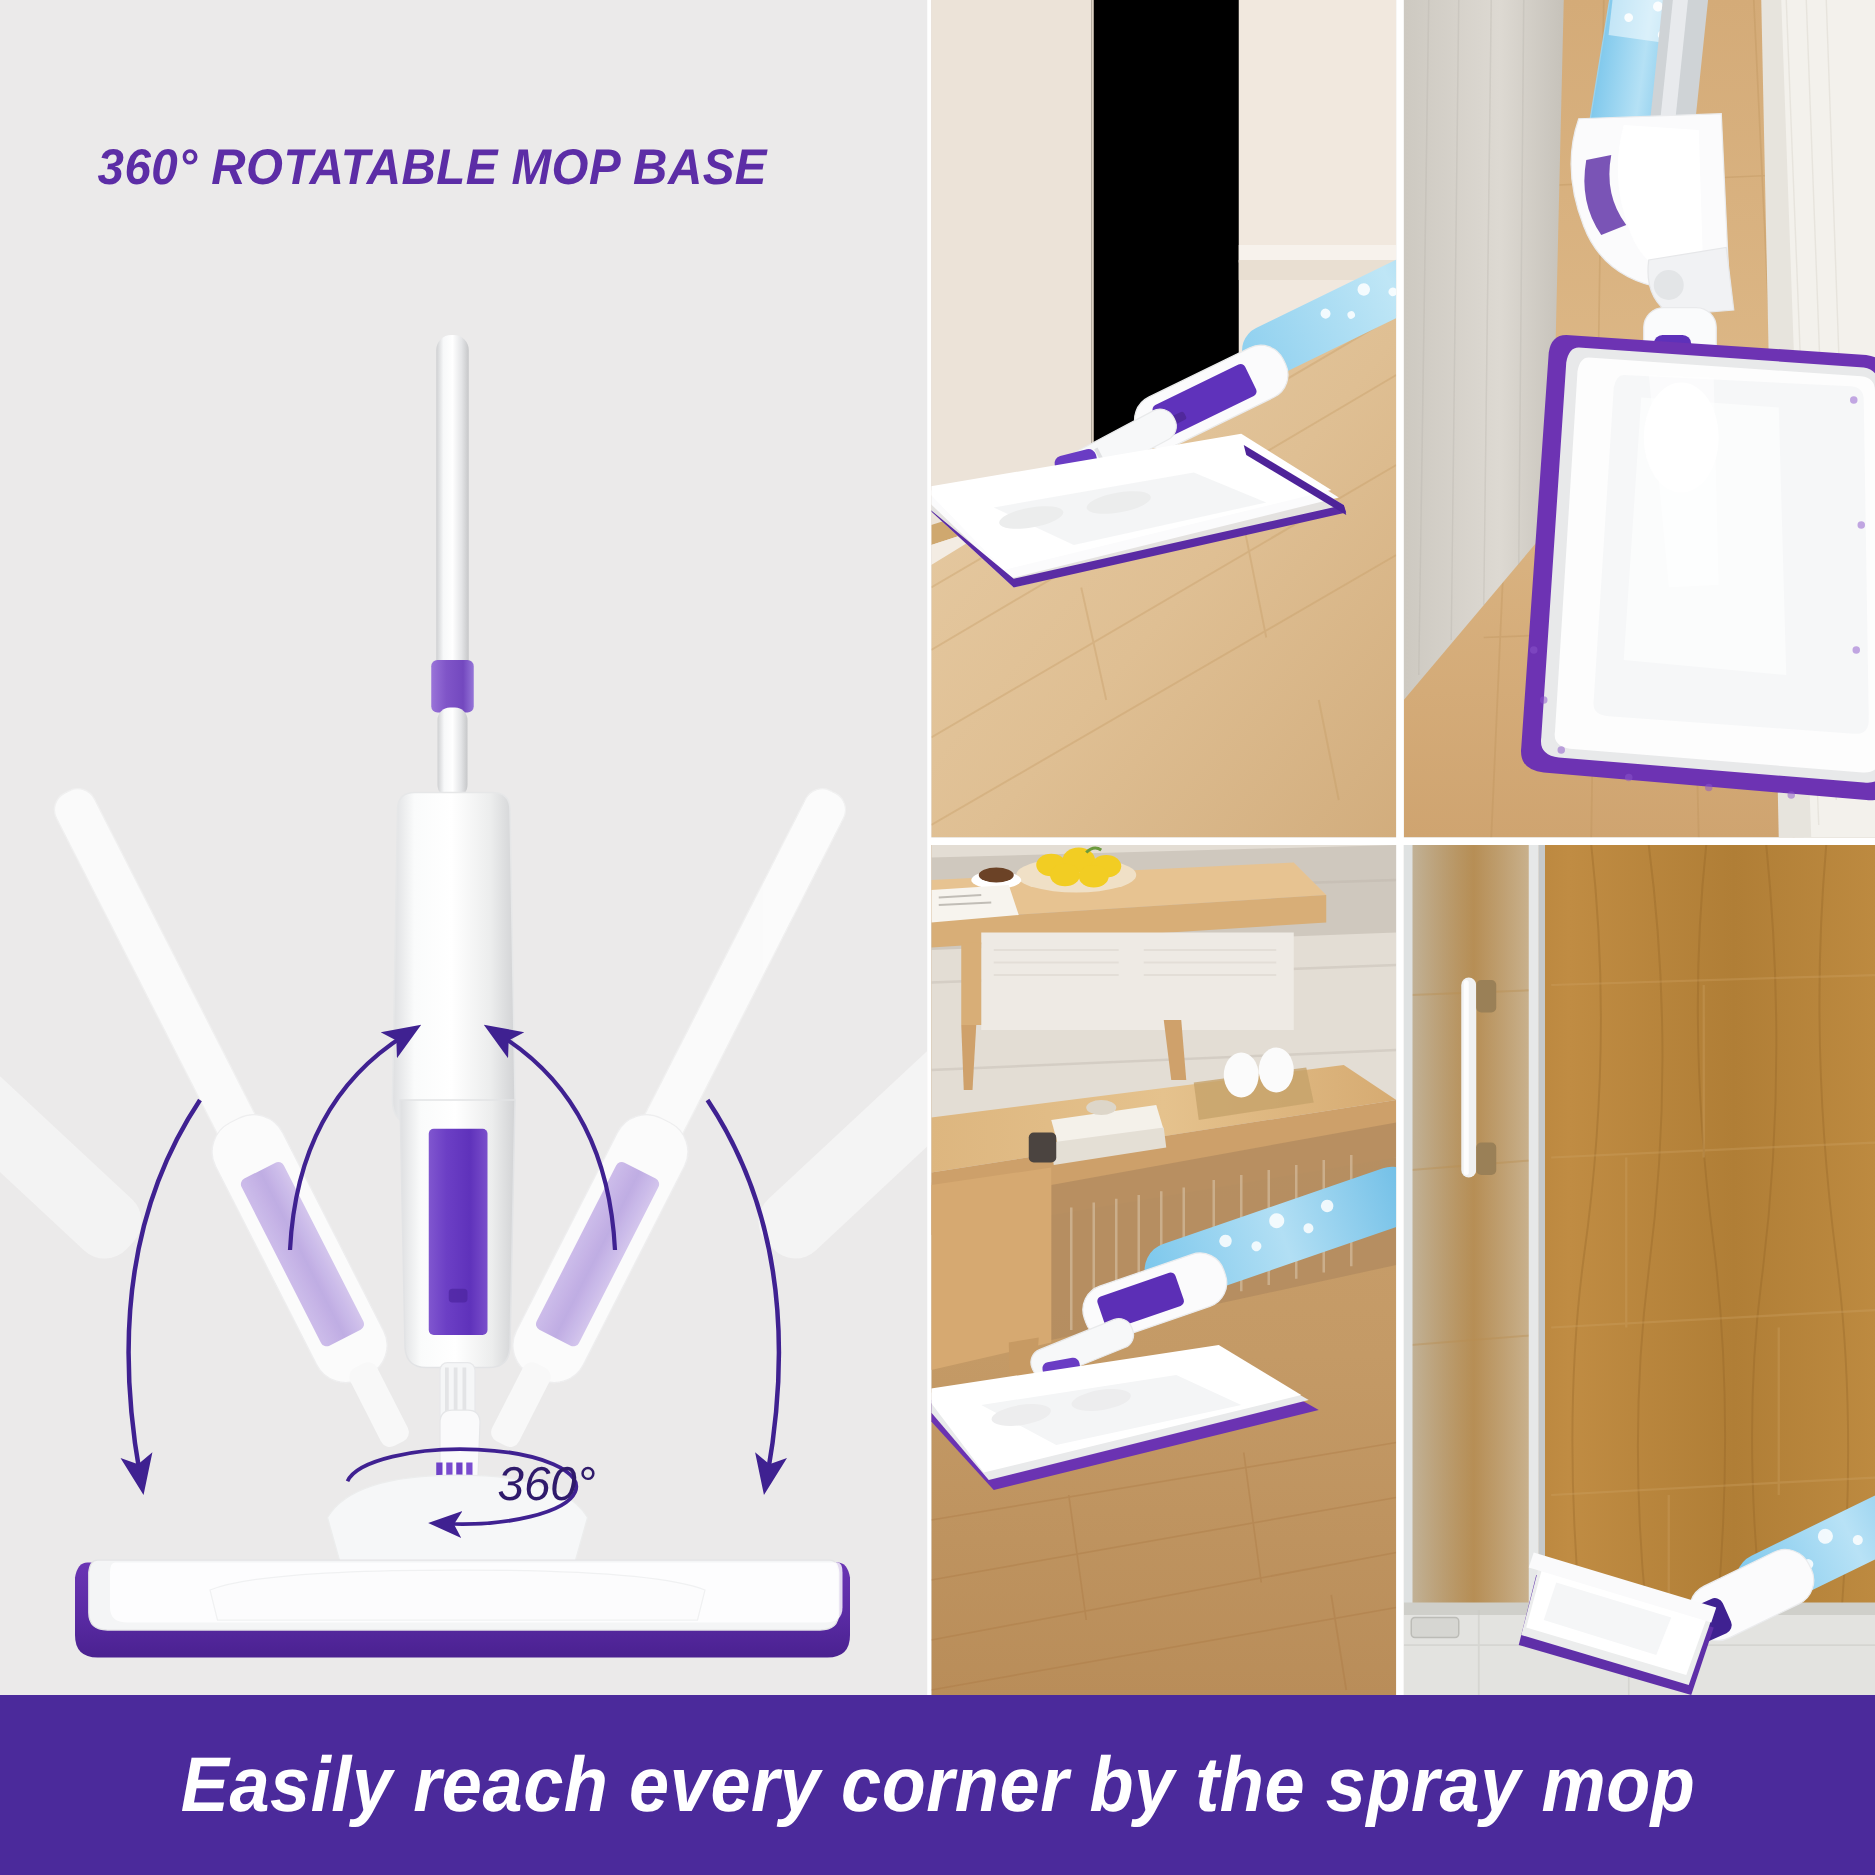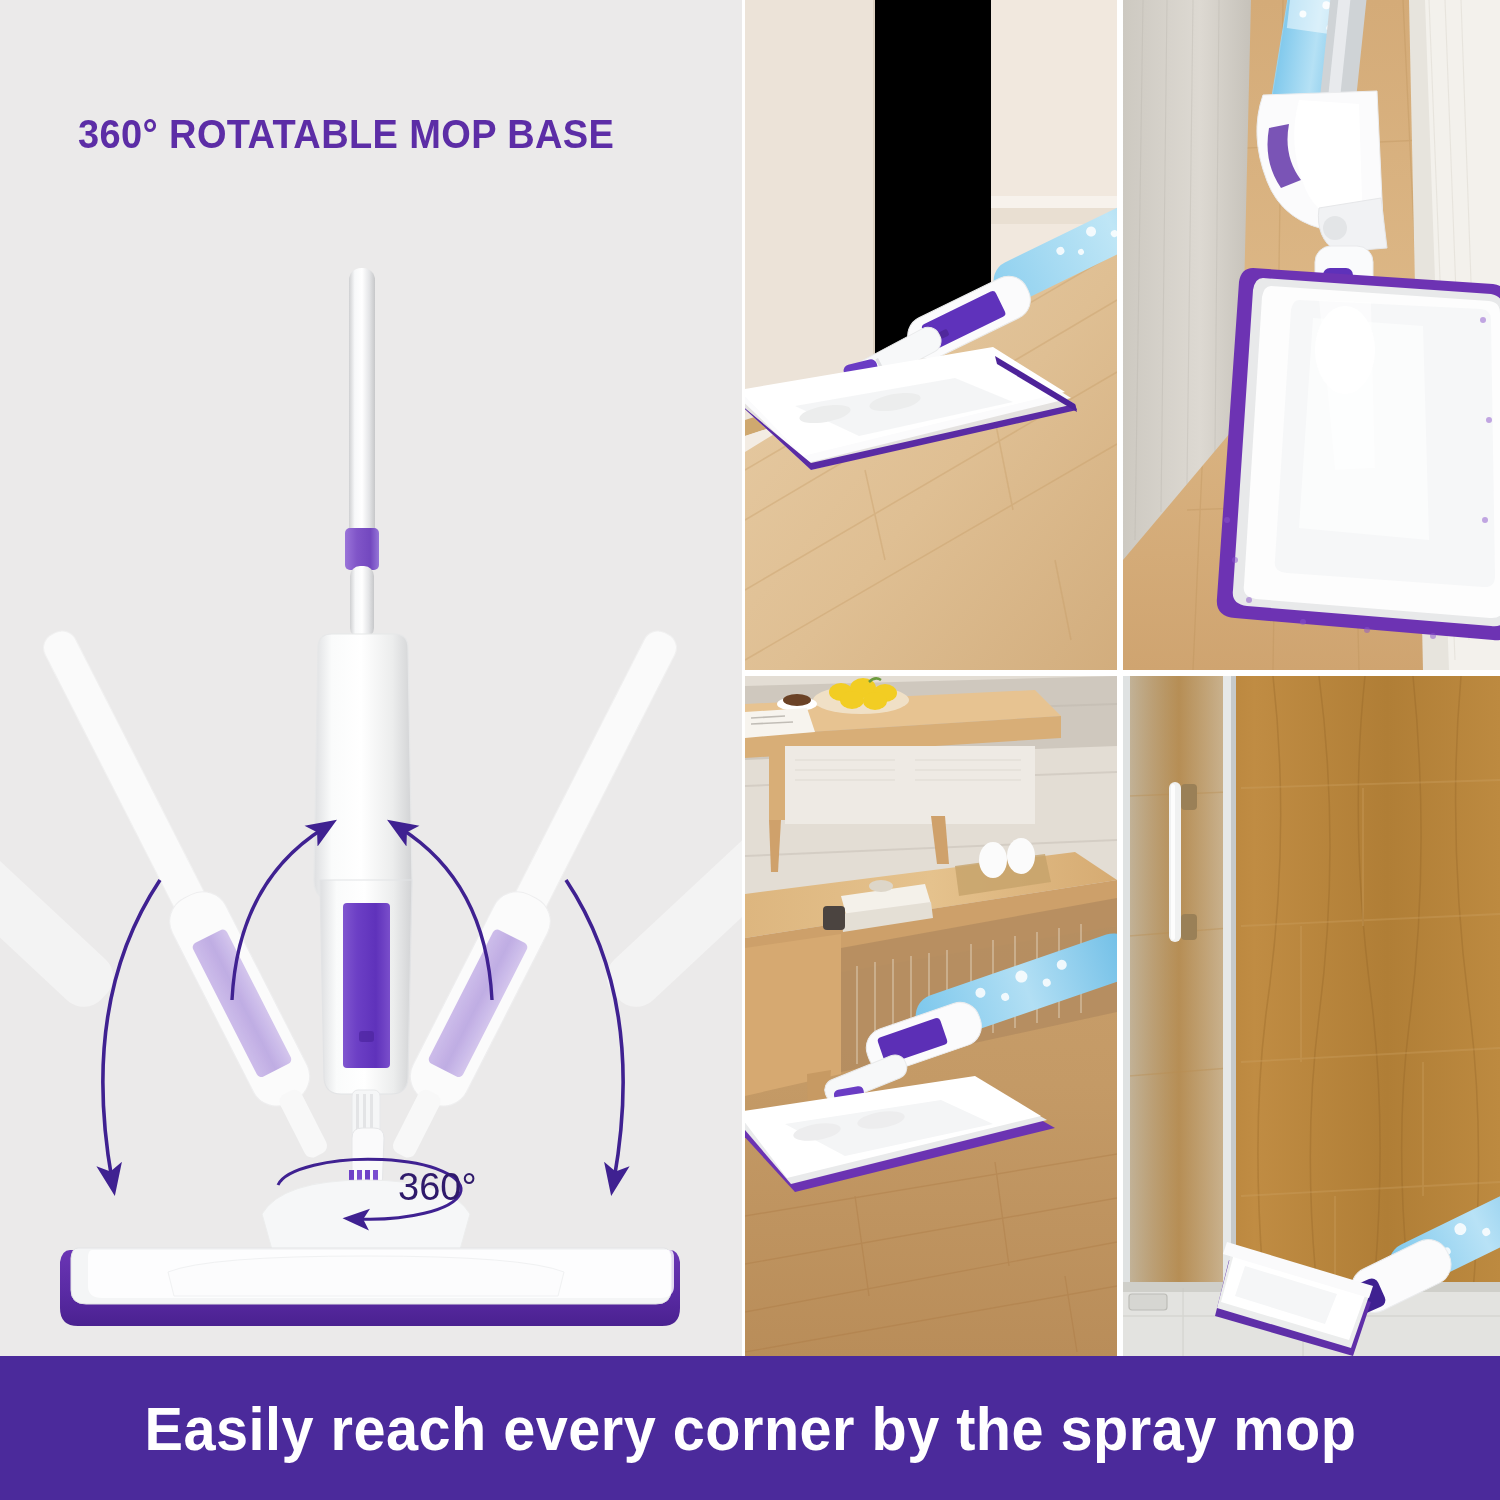--- a/index.html
+++ b/index.html
@@ -2,21 +2,21 @@
 <html><head>
 <meta charset="utf-8">
 <style>
   * { margin:0; padding:0; box-sizing:border-box; }
   html,body { width:1500px; height:1500px; overflow:hidden; }
   body {
     font-family:"Liberation Sans", sans-serif;
     background:#ffffff;
     position:relative;
   }
-  #stage { position:absolute; inset:0; width:1500px; height:1500px; }
+  #stage { position:absolute; inset:0; width:1500px; height:1500px;font-style:italic; }
 
   
   .diagram-panel{
     position:absolute; left:0; top:0; width:742px; height:1356px;
     background:#ebeaea;
     overflow:hidden;
   }
   .diagram-title{
     position:absolute; left:78px; top:112px;
     font-size:40px; font-weight:bold; letter-spacing:0.4px;

